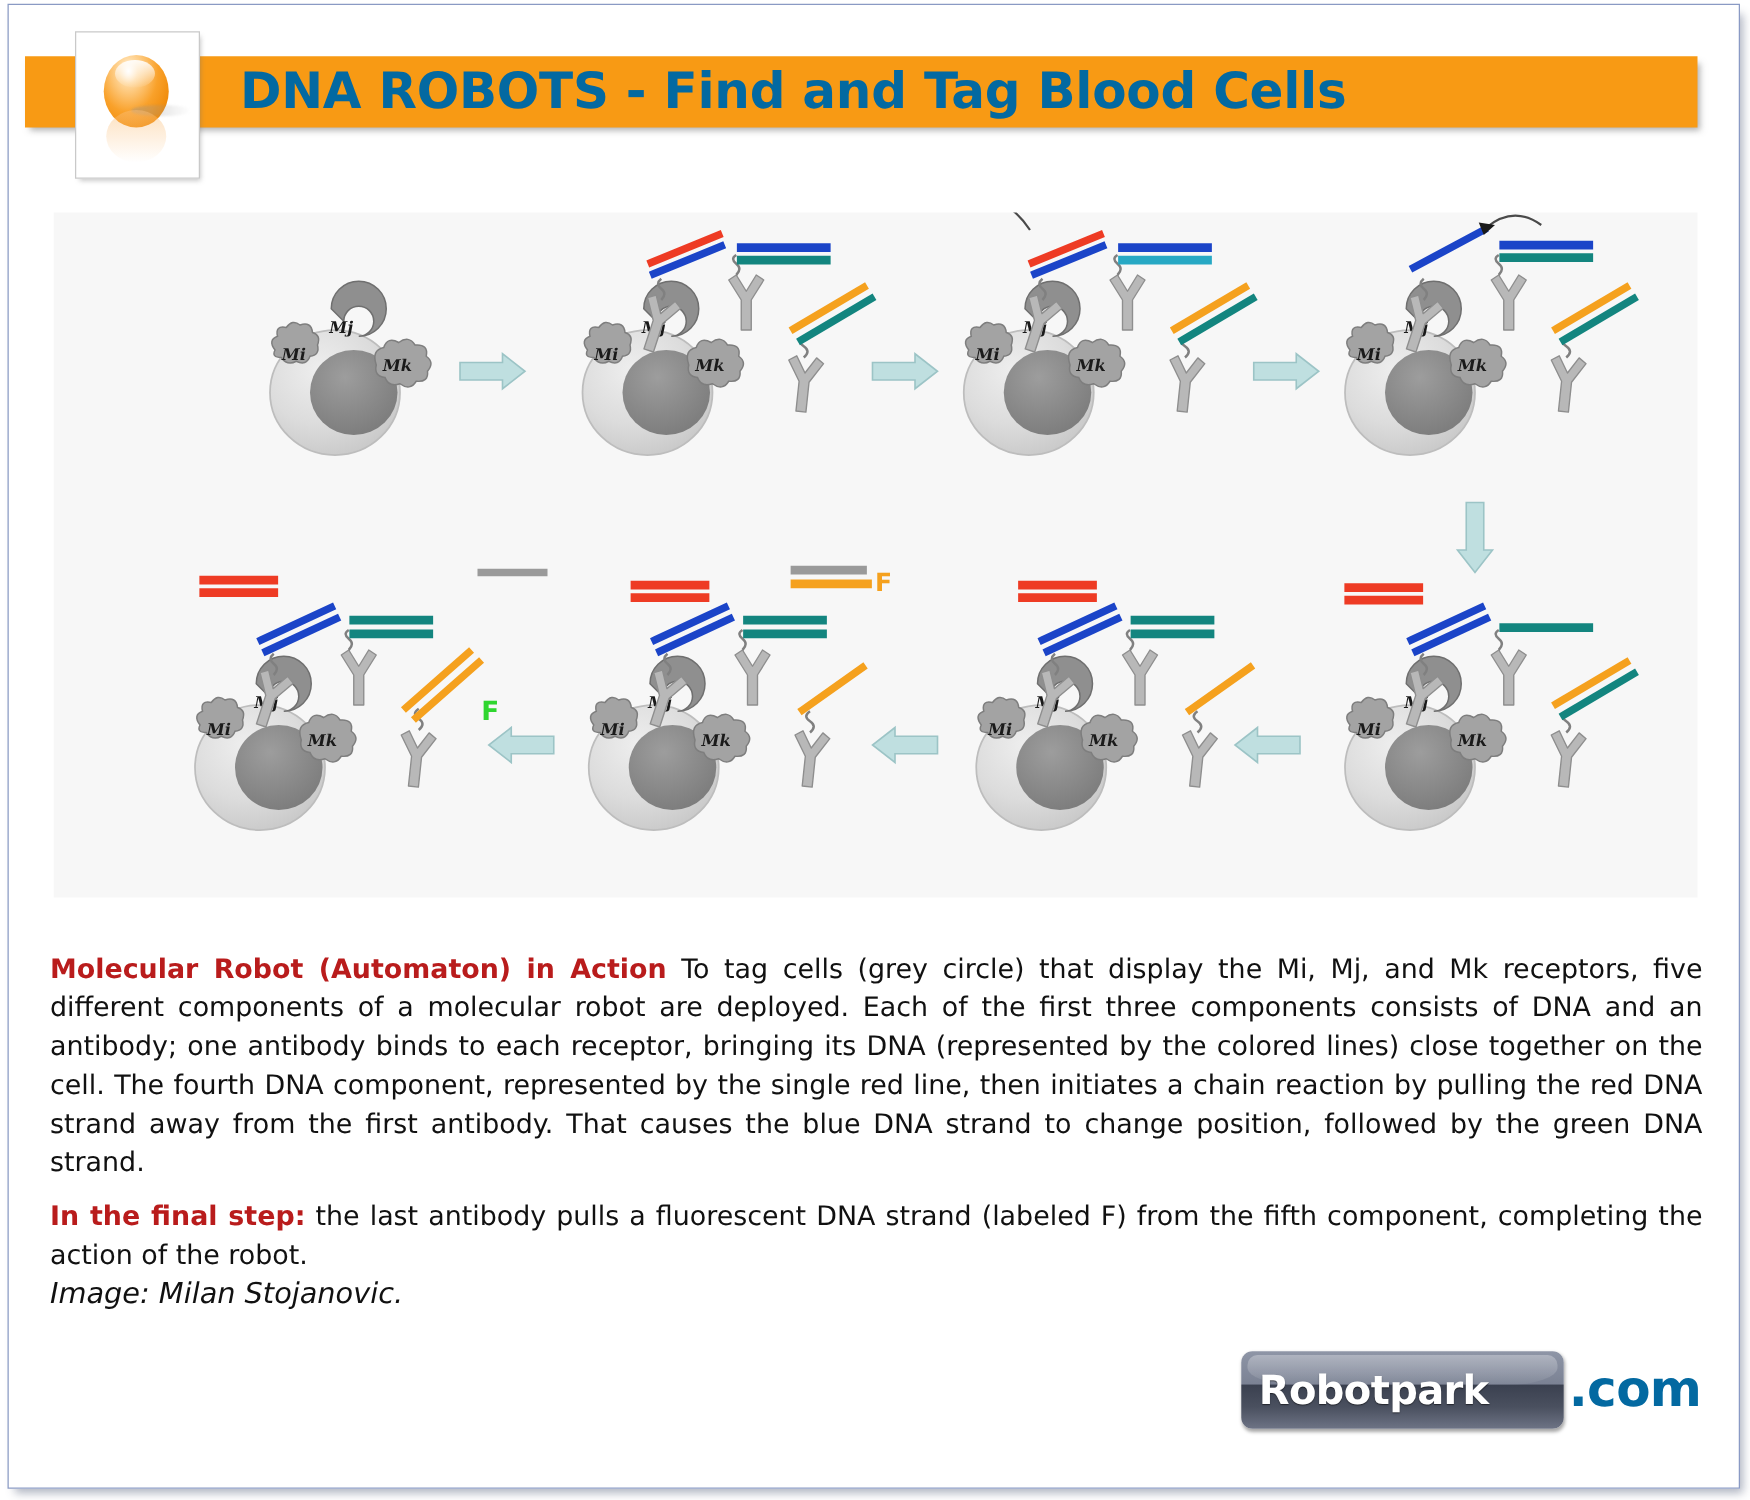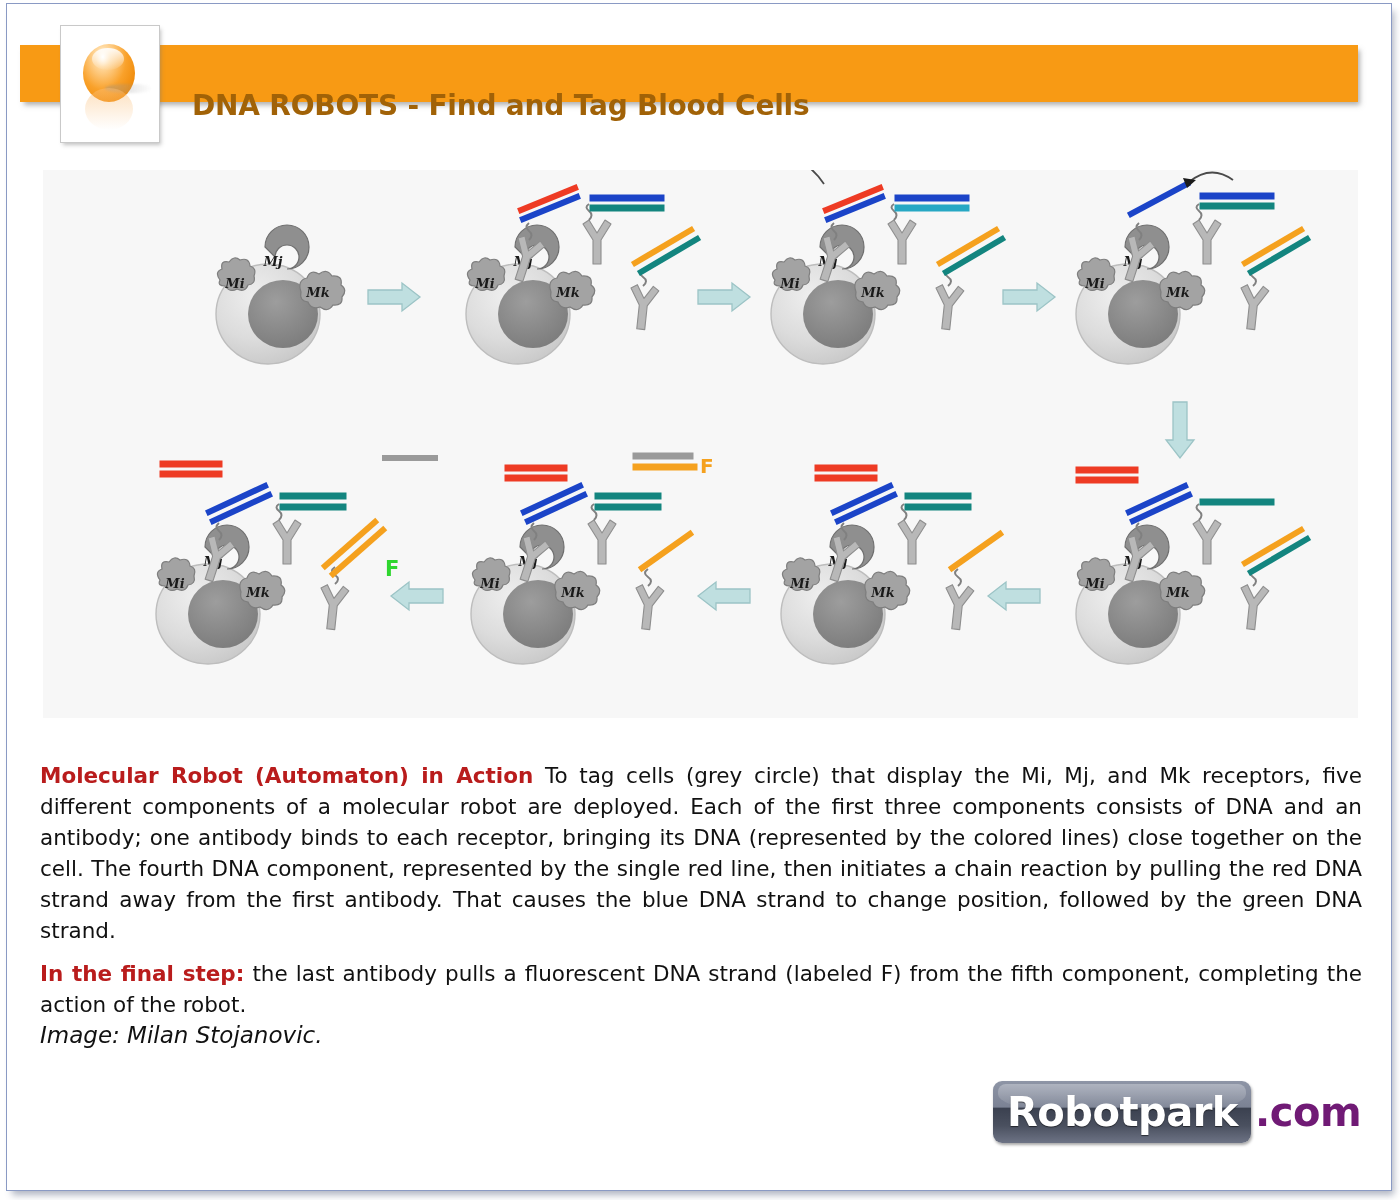--- a/index.html
+++ b/index.html
@@ -45,27 +45,26 @@
     height: 57px;
     background: #F89A14;
     box-shadow: 3px 4px 5px -1px rgba(100,100,100,0.5);
   }
   .header-title {
     position: absolute;
     left: 172px;
     top: 0;
     height: 57px;
     line-height: 57px;
-    color: #a16207;
+    color: #0369a1;
     font-family: "DejaVu Sans", sans-serif;
-    font-size: 28px;
+    font-size: 40px;
     font-weight: bold;
     letter-spacing: -0.2px;
     white-space: nowrap;
-    margin-top: 32px;
   }
   .logo-tile {
     position: absolute;
     left: 40px;
     top: -20px;
     width: 98px;
     height: 116px;
     background: #ffffff;
     border: 1px solid #c9c9c9;
     box-shadow: 2px 3px 4px -1px rgba(120,120,120,0.45);
@@ -173,30 +172,30 @@
   }
   .rp-word {
     position: absolute;
     left: 14px; top: 4px;
     width: 244px; height: 62px;
     line-height: 62px;
     text-align: left;
     color: #ffffff;
     font-family: "DejaVu Sans", sans-serif;
     font-weight: bold;
-    font-size: 40px;
+    font-size: 32px;
     letter-spacing: -0.5px;
     text-shadow: 0 1px 1px rgba(0,0,0,0.55);
   }
   .rp-com {
     position: absolute;
     left: 262px; top: 4px;
     height: 62px;
     line-height: 62px;
-    color: #701a75;
+    color: #0369a1;
     font-family: "DejaVu Sans", sans-serif;
     font-weight: bold;
     font-size: 40px;
     letter-spacing: -0.5px;
   }
 </style>
 </head>
 <body>
 
 <div class="page">

